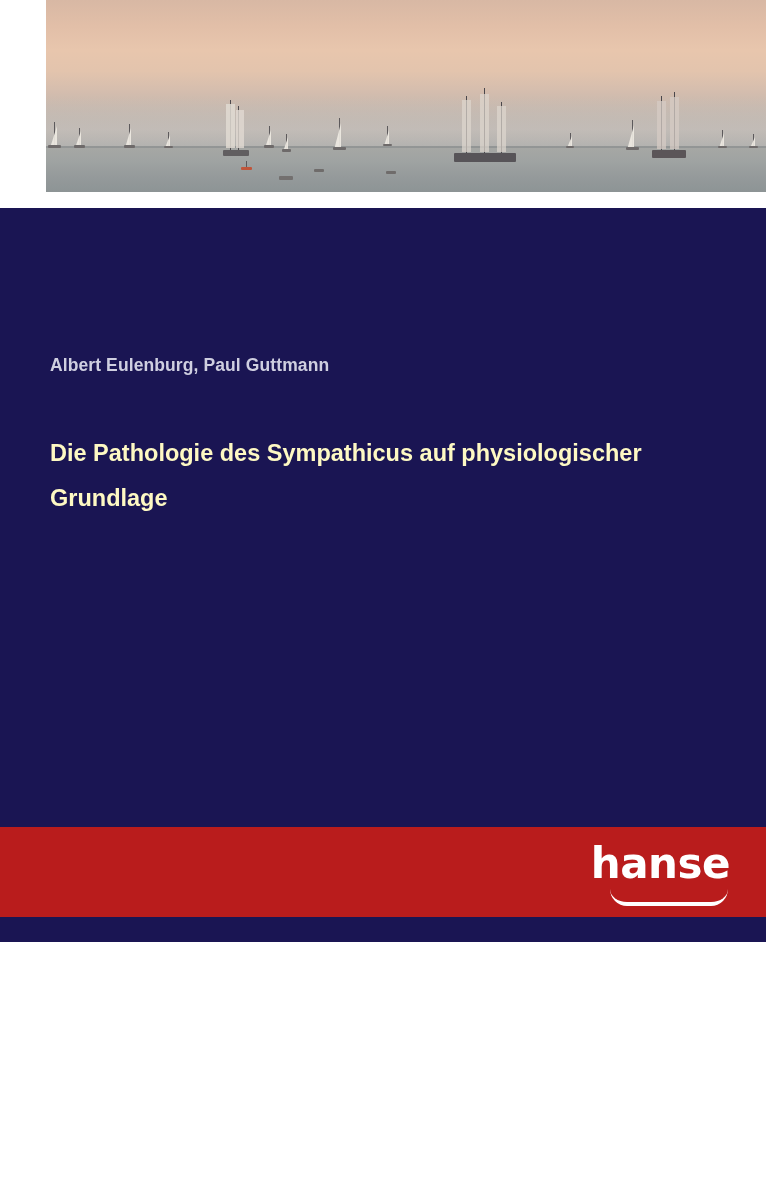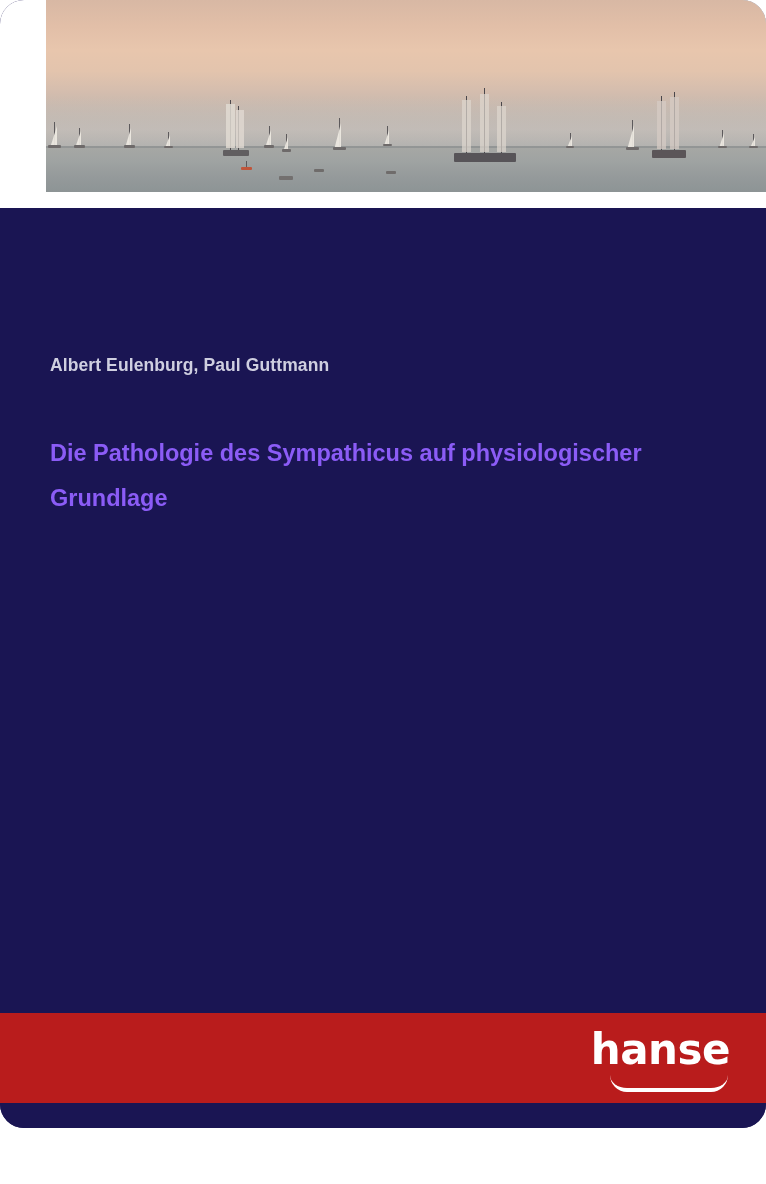--- a/index.html
+++ b/index.html
@@ -6,24 +6,23 @@
     margin: 0;
     padding: 0;
     background: #ffffff;
   }
   body {
     font-family: "Liberation Sans", sans-serif;
   }
   .book-cover {
     position: relative;
     width: 766px;
-    height: 1128px;
+    height: 942px;
     background: #1a1553;
     overflow: hidden;
-    border-radius: 24px;
   }
   
   .cover-top {
     position: absolute;
     top: 0;
     left: 0;
     width: 766px;
     height: 208px;
     background: #ffffff;
   }
@@ -122,21 +121,21 @@
     color: #cfcfe0;
     font-size: 17.5px;
     font-weight: bold;
     letter-spacing: 0.1px;
   }
   .title {
     position: absolute;
     top: 223px;
     left: 50px;
     width: 640px;
-    color: #8b5cf6;
+    color: #fef9c3;
     font-size: 23.5px;
     font-weight: bold;
     line-height: 45px;
   }
   
   .cover-footer {
     position: absolute;
     left: 0;
     bottom: 25px;
     width: 766px;

